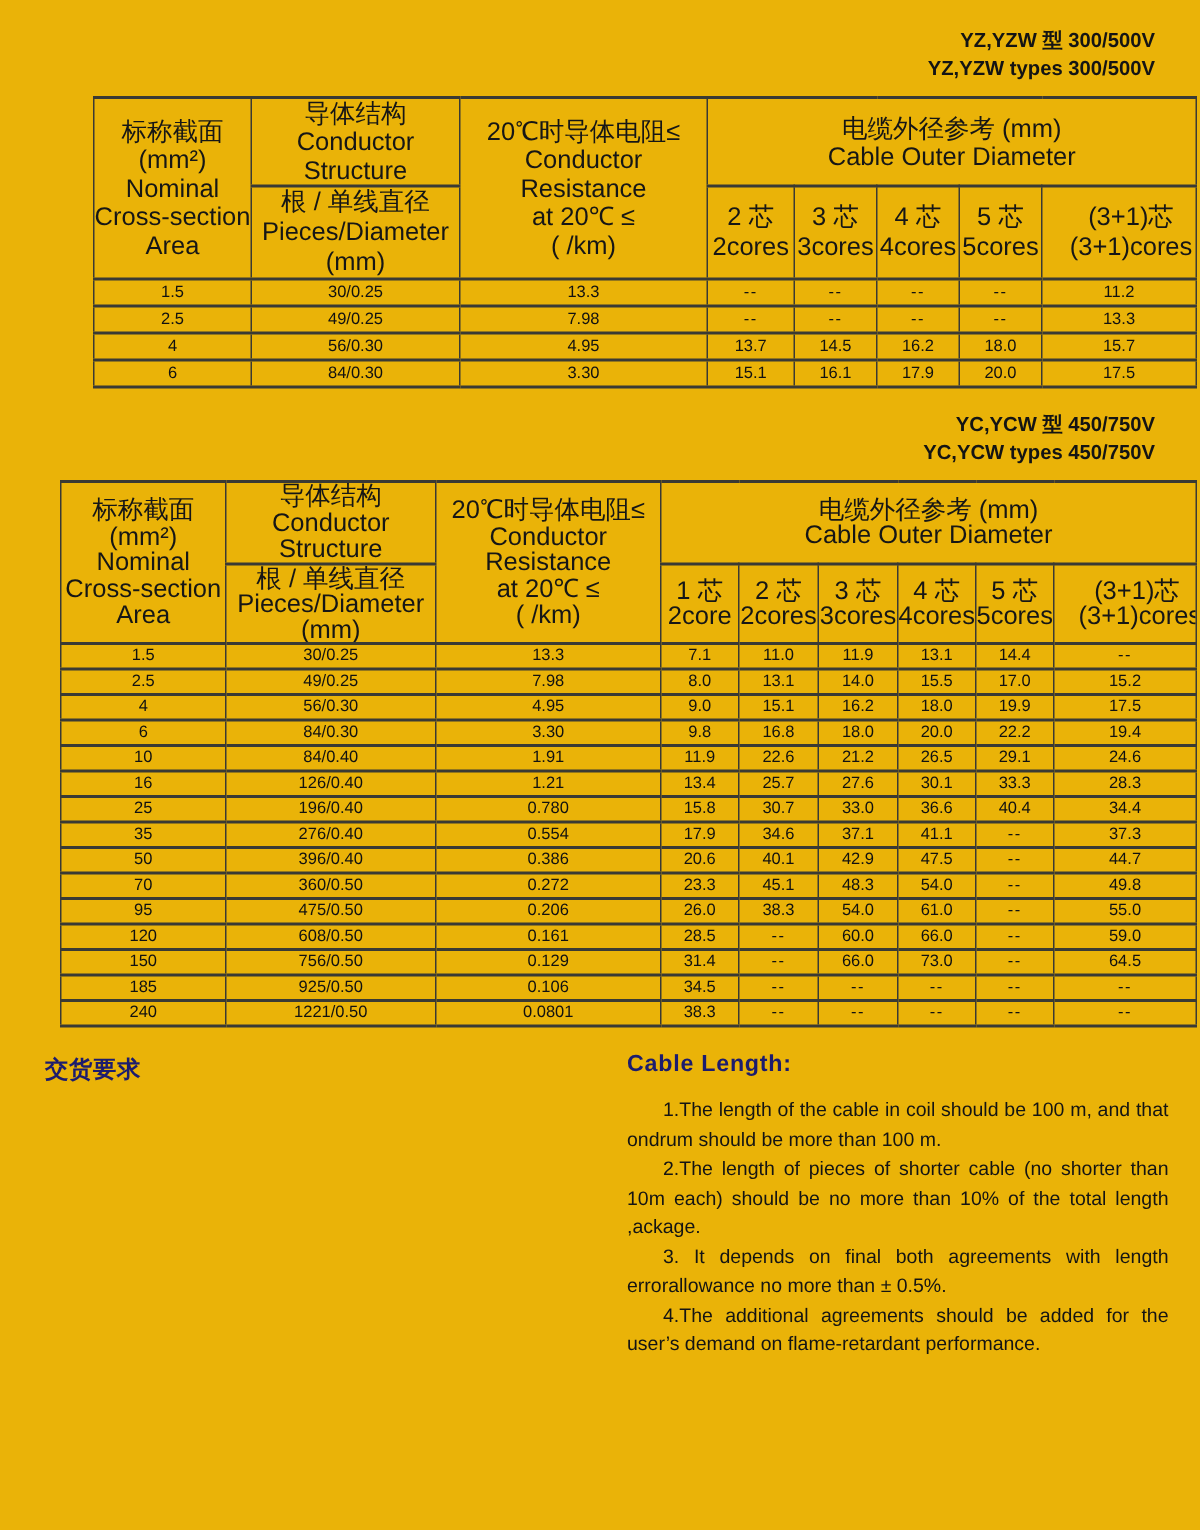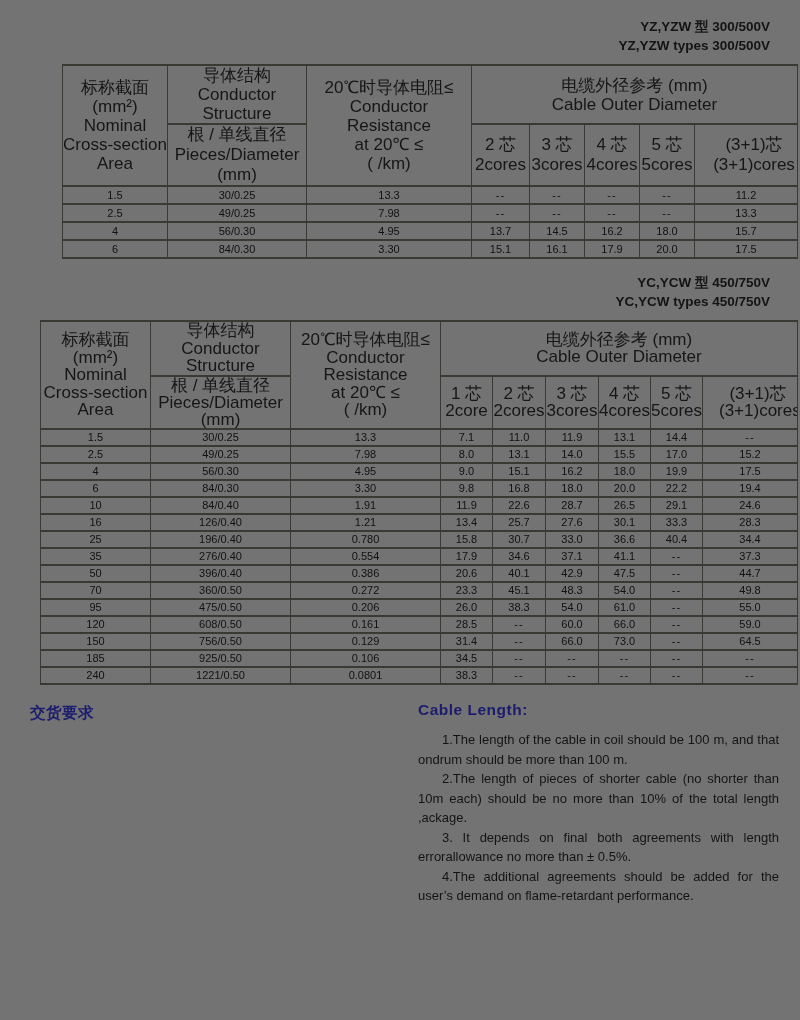--- a/index.html
+++ b/index.html
@@ -1,21 +1,21 @@
 <!DOCTYPE html>
 <html><head>
 <meta charset="utf-8">
 <style>
   * { margin: 0; padding: 0; box-sizing: border-box; }
   html, body { background: #e9e9e9; }
   .page {
     position: relative;
     width: 800px;
     height: 1020px;
-    background: #737373;
+    background: #eab308;
     font-family: "Liberation Sans", sans-serif;
     color: #1b1b1b;
     overflow: hidden;
   }
   .doc-title {
     position: absolute;
     right: 30px;
     text-align: right;
     font-weight: bold;
     font-size: 13.5px;
@@ -269,21 +269,21 @@
           <td>20.0</td>
           <td>22.2</td>
           <td>19.4</td>
         </tr>
         <tr>
           <td>10</td>
           <td>84/0.40</td>
           <td>1.91</td>
           <td>11.9</td>
           <td>22.6</td>
-          <td>28.7</td>
+          <td>21.2</td>
           <td>26.5</td>
           <td>29.1</td>
           <td>24.6</td>
         </tr>
         <tr>
           <td>16</td>
           <td>126/0.40</td>
           <td>1.21</td>
           <td>13.4</td>
           <td>25.7</td>

